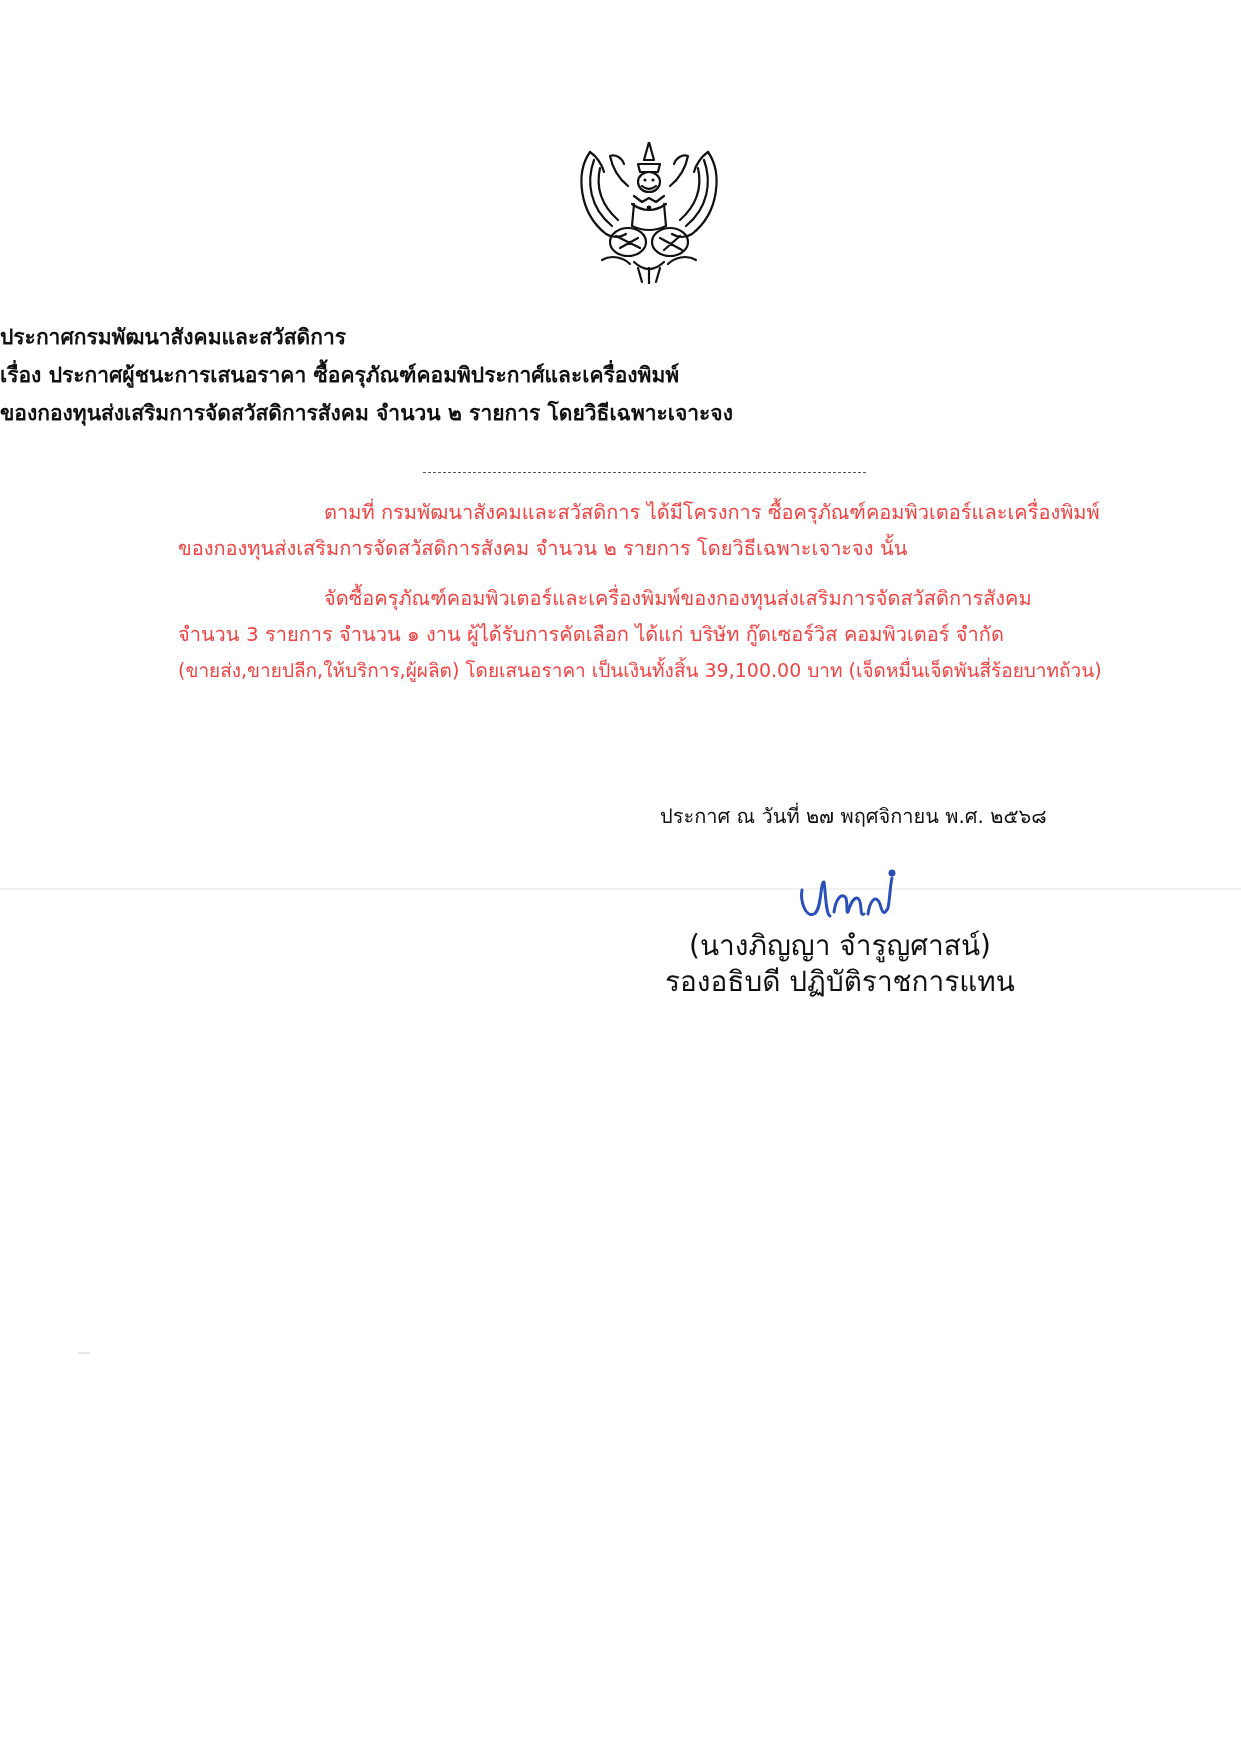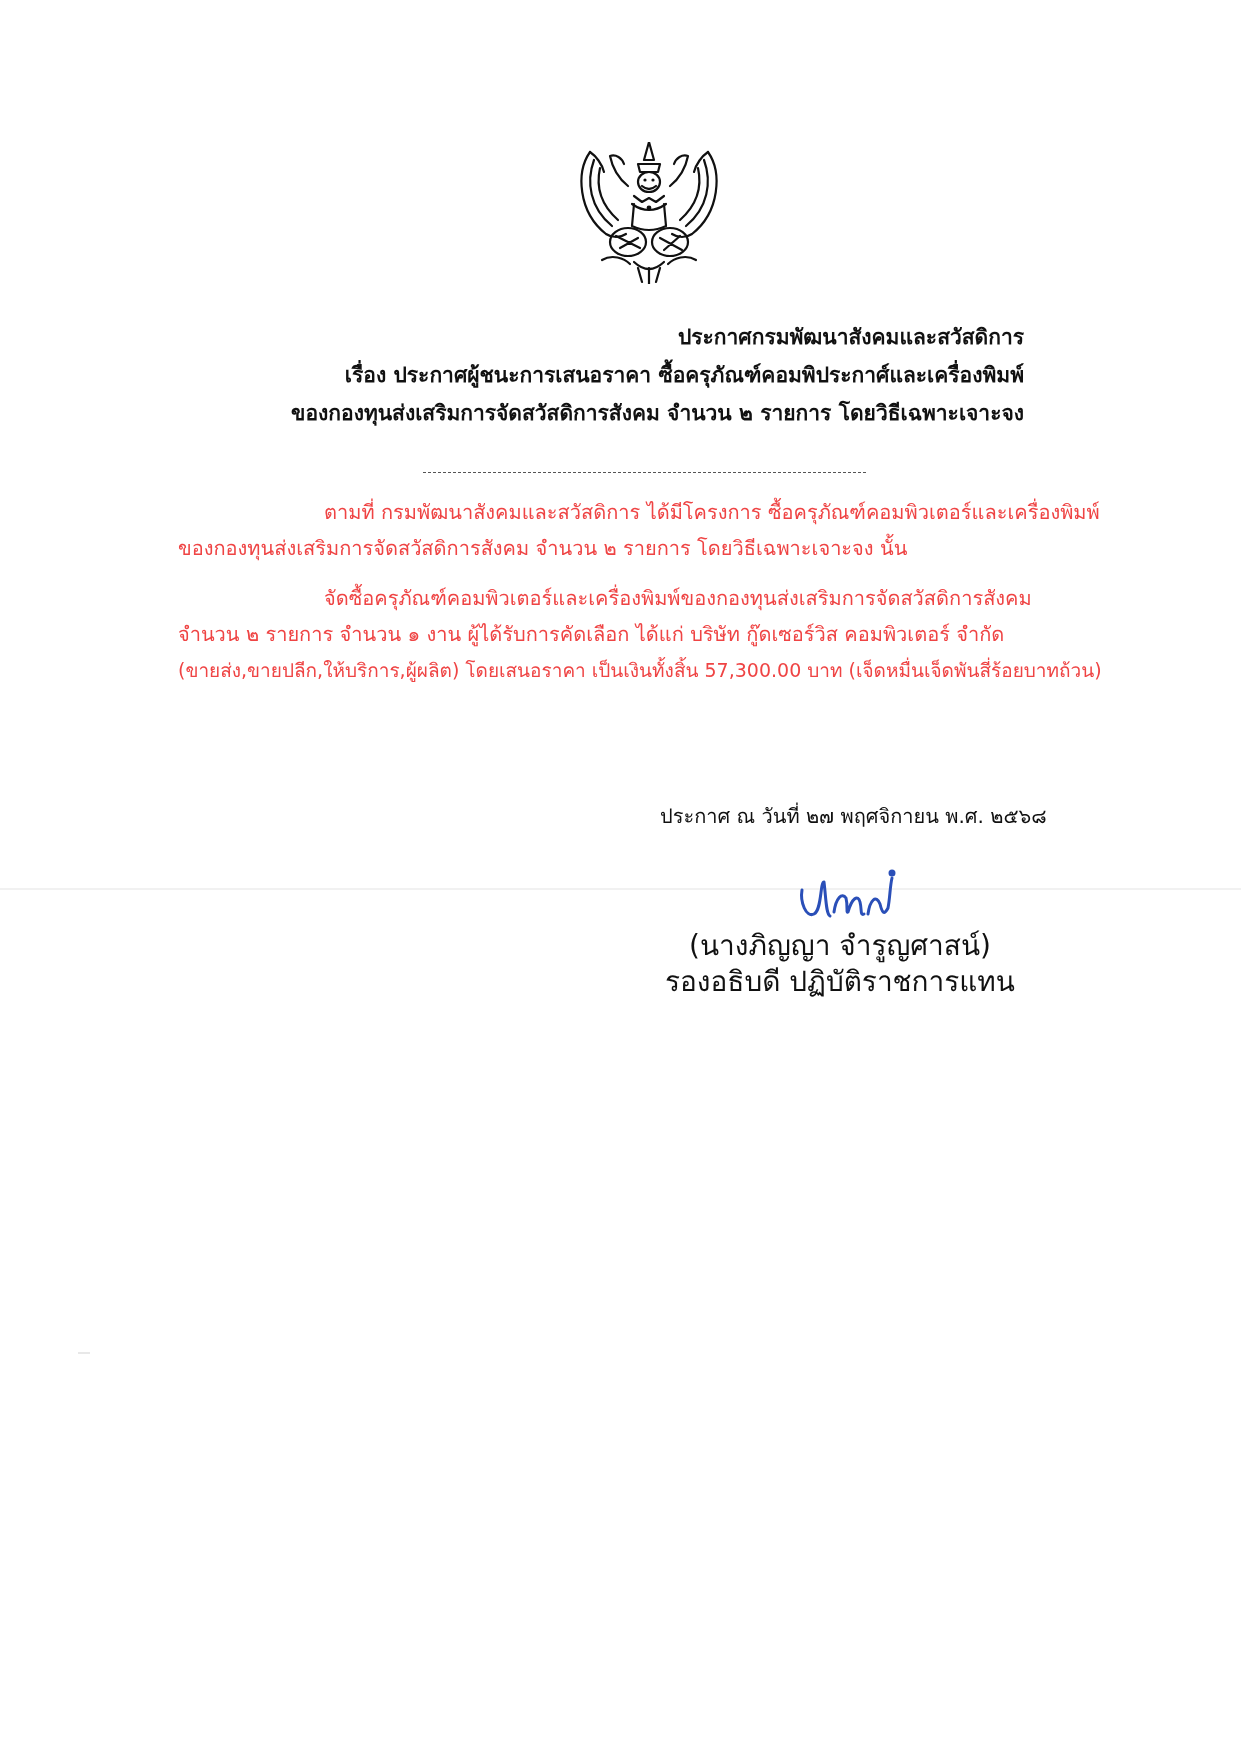--- a/index.html
+++ b/index.html
@@ -5,21 +5,21 @@
     html, body { margin: 0; padding: 0; background: #ffffff; }
     body {
       width: 1241px; height: 1755px; position: relative; overflow: hidden;
       font-family: "DejaVu Sans", "Liberation Sans", sans-serif;
       color: #111111;
     }
     .emblem {
       position: absolute; left: 572px; top: 142px; width: 154px; height: 142px;
     }
     .title-block {
-      position: absolute; left: 0; top: 318px; width: 1024px; text-align: right;
+      position: absolute; left: 0; top: 318px; width: 1024px; text-align: left;
       font-weight: bold; font-size: 21px; line-height: 38px; color: #111;
     }
     .title-line { display: block; white-space: nowrap; }
     .separator {
       position: absolute; left: 423px; top: 472px; width: 443px; height: 0;
       border-top: 1.5px dashed #555;
     }
     .para {
       position: absolute; left: 178px; width: 940px;
       font-size: 20px; line-height: 36px; color: #ef4444;
@@ -105,22 +105,22 @@
 
 <div class="separator"></div>
 
 <div class="para p1">
   <span class="line indent">ตามที่ กรมพัฒนาสังคมและสวัสดิการ ได้มีโครงการ ซื้อครุภัณฑ์คอมพิวเตอร์และเครื่องพิมพ์</span>
   <span class="line">ของกองทุนส่งเสริมการจัดสวัสดิการสังคม จำนวน ๒ รายการ โดยวิธีเฉพาะเจาะจง นั้น</span>
 </div>
 
 <div class="para p2">
   <span class="line indent">จัดซื้อครุภัณฑ์คอมพิวเตอร์และเครื่องพิมพ์ของกองทุนส่งเสริมการจัดสวัสดิการสังคม</span>
-  <span class="line">จำนวน ๒ รายการ จำนวน ๑ งาน ผู้ได้รับการคัดเลือก ได้แก่ บริษัท กู๊ดเซอร์วิส คอมพิวเตอร์ จำกัด</span>
-  <span class="line" style="font-size:19px;">(ขายส่ง,ขายปลีก,ให้บริการ,ผู้ผลิต) โดยเสนอราคา เป็นเงินทั้งสิ้น 57,300.00 บาท (เจ็ดหมื่นเจ็ดพันสี่ร้อยบาทถ้วน)</span>
+  <span class="line">จำนวน 3 รายการ จำนวน ๑ งาน ผู้ได้รับการคัดเลือก ได้แก่ บริษัท กู๊ดเซอร์วิส คอมพิวเตอร์ จำกัด</span>
+  <span class="line" style="font-size:19px;">(ขายส่ง,ขายปลีก,ให้บริการ,ผู้ผลิต) โดยเสนอราคา เป็นเงินทั้งสิ้น 39,100.00 บาท (เจ็ดหมื่นเจ็ดพันสี่ร้อยบาทถ้วน)</span>
 </div>
 
 <div class="date-line">ประกาศ ณ วันที่  ๒๗  พฤศจิกายน พ.ศ. ๒๕๖๘</div>
 
 <div class="fold-line"></div>
 
 <div class="signature">
   <svg width="110" height="56" viewBox="0 0 110 56">
     <g fill="none" stroke="#2a4fb8" stroke-width="3" stroke-linecap="round" stroke-linejoin="round">
       <path d="M6 22 C4 34, 10 50, 18 46 C26 42, 24 14, 28 14 C30 30, 30 46, 34 48"></path>

